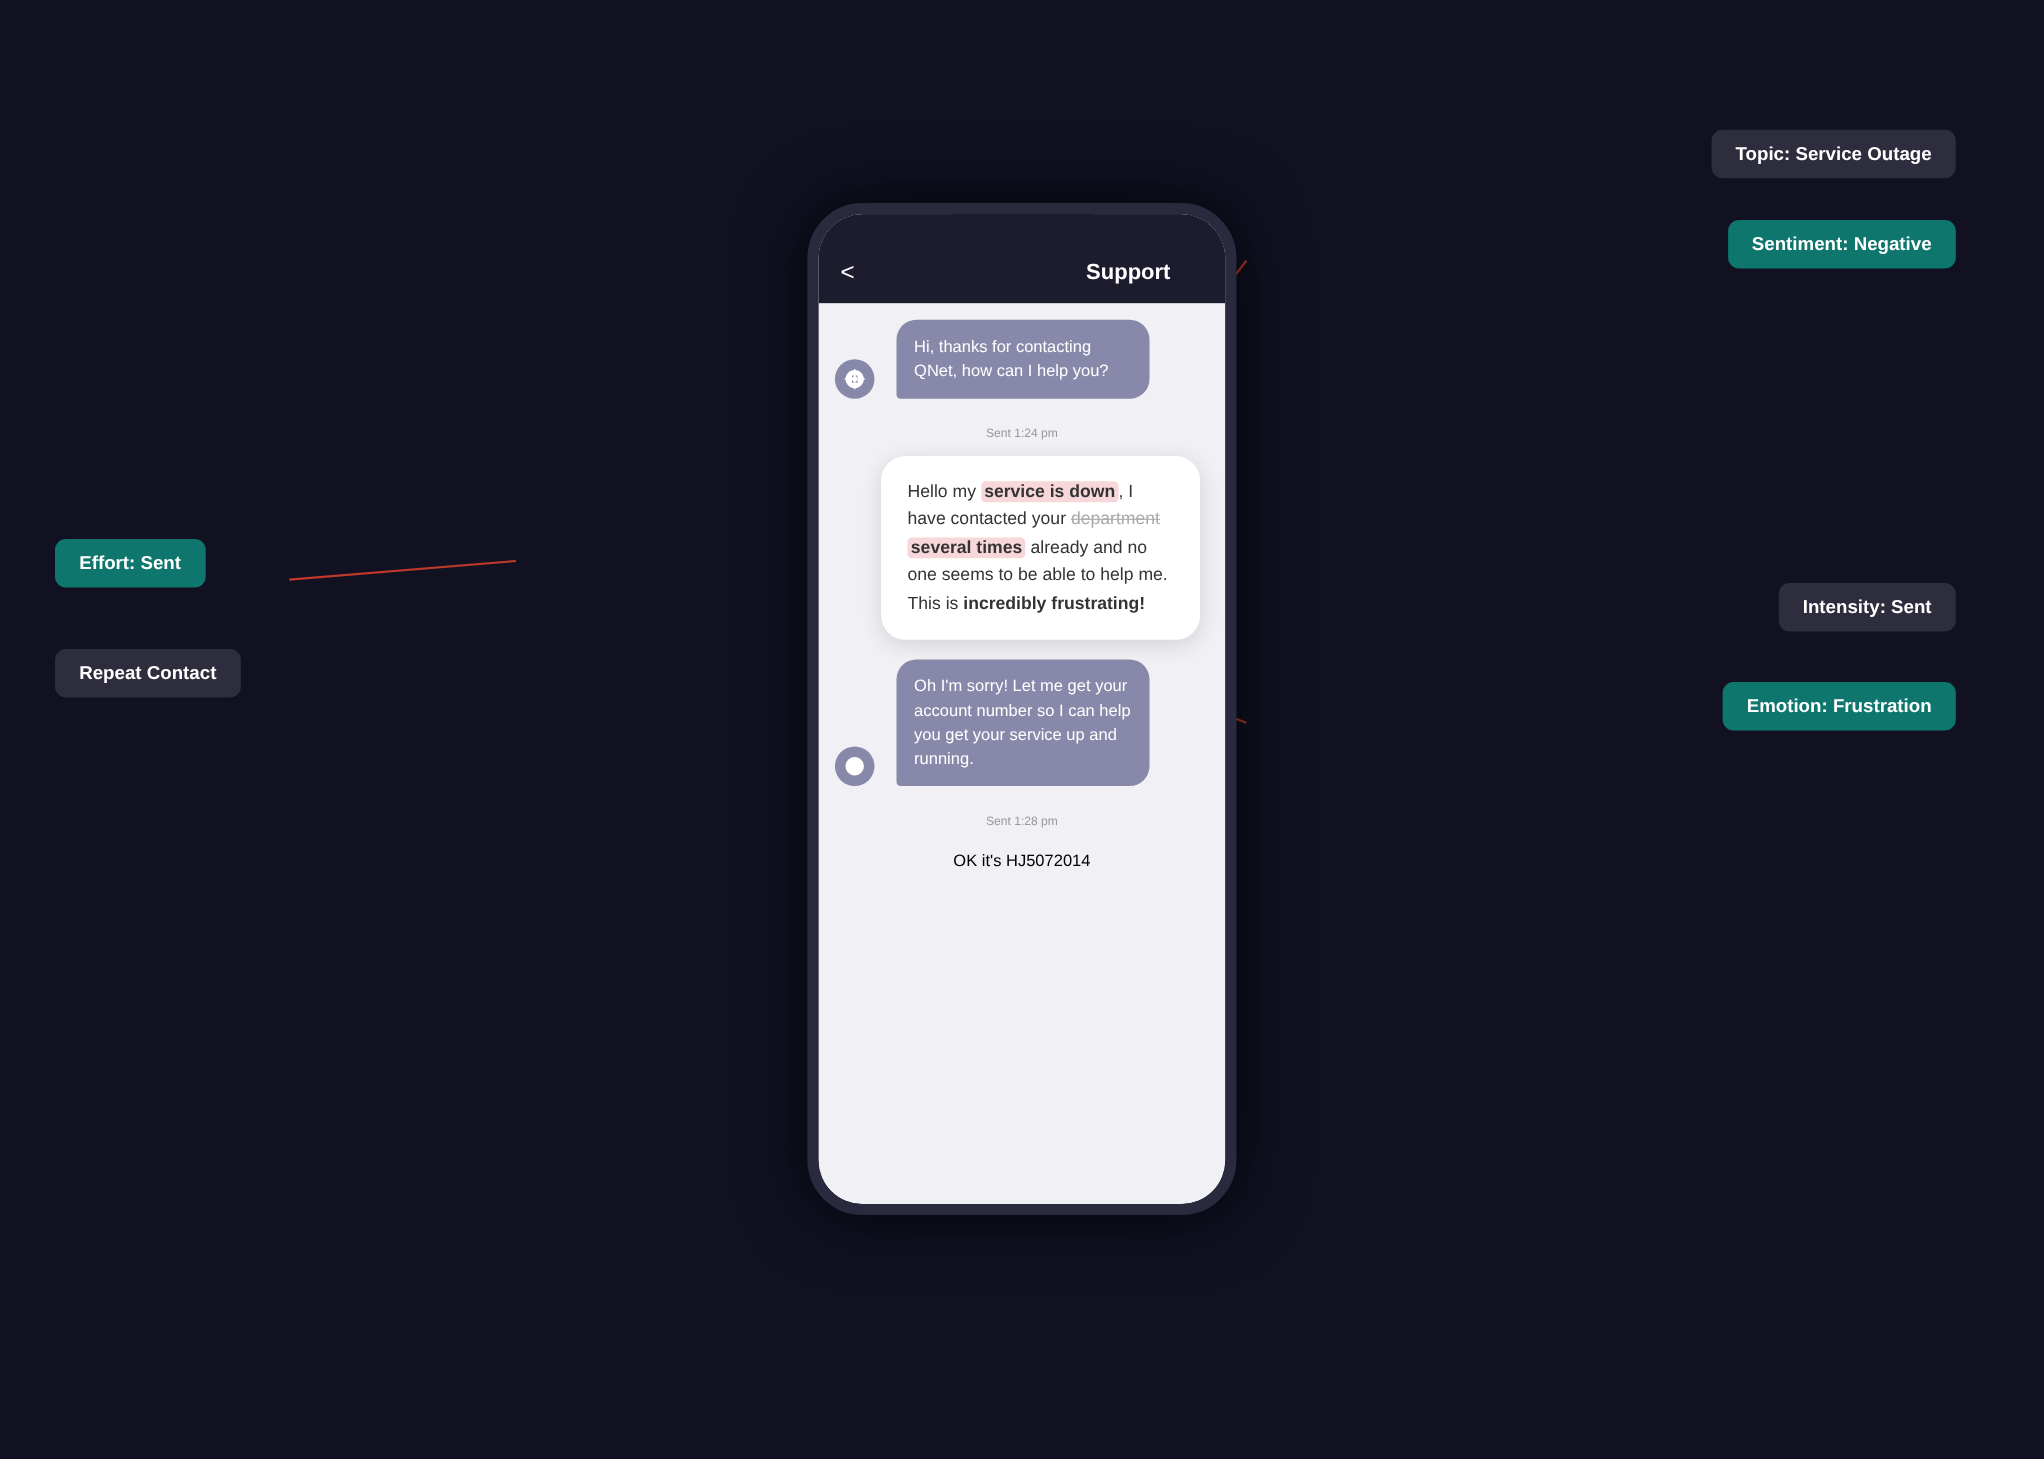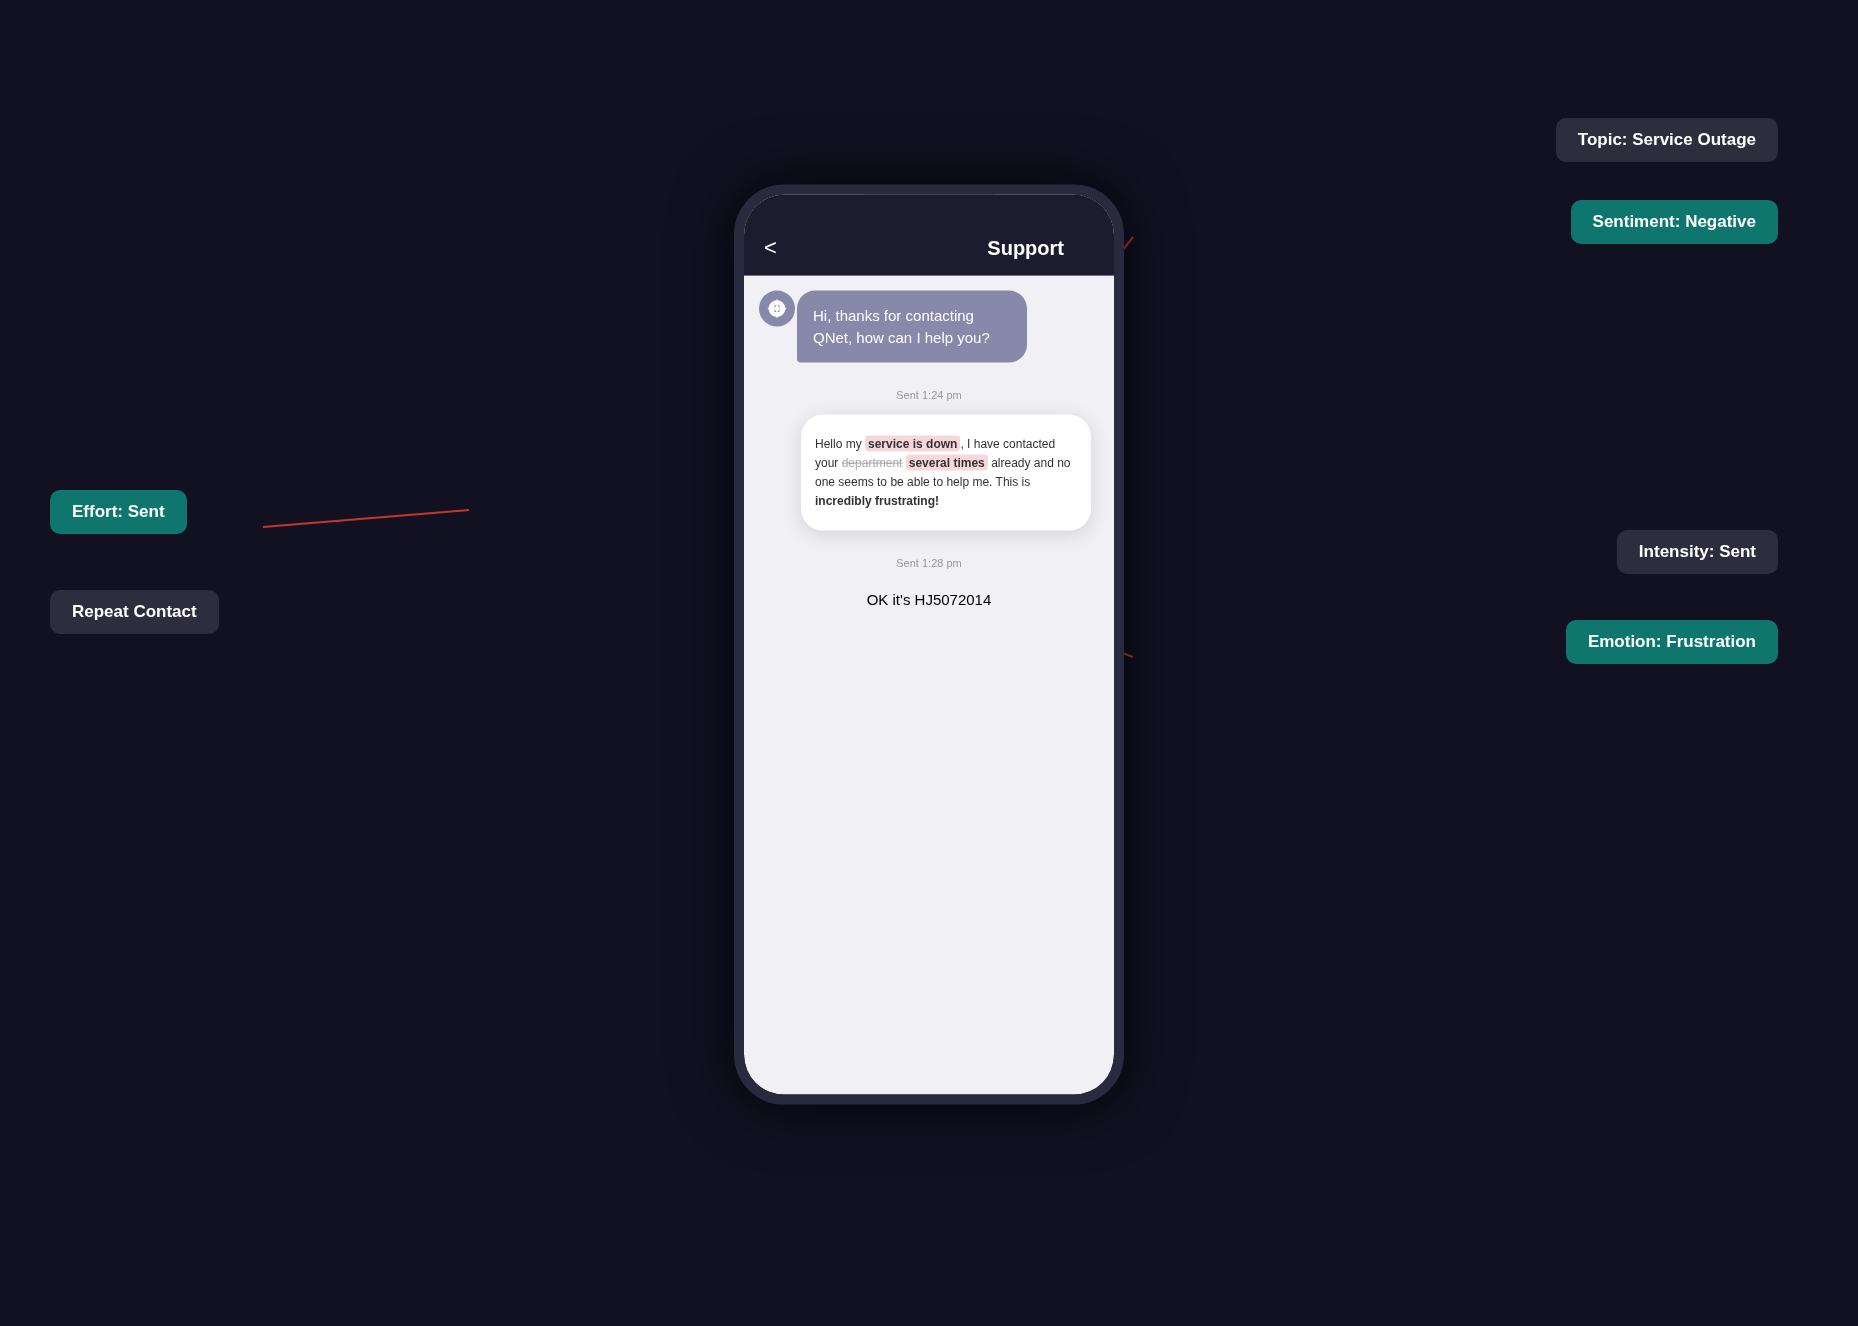--- a/index.html
+++ b/index.html
@@ -110,22 +110,22 @@
 
     .bot-icon svg {
       width: 20px;
       height: 20px;
       fill: white;
     }
 
     
     .msg-row-bot {
       display: flex;
-      align-items: flex-start;
-      gap: 2px;
+      align-items: flex-end;
+      gap: 20px;
     }
 
     
     .bubble-bot {
       background: #8888aa;
       color: white;
       padding: 14px 16px;
       border-radius: 18px 18px 18px 4px;
       font-size: 15px;
       line-height: 1.45;
@@ -137,23 +137,23 @@
       font-size: 11px;
       color: #999;
       text-align: center;
       margin: 16px 0 4px;
     }
 
     
     .bubble-user-card {
       background: #fff;
       color: #333;
-      padding: 20px 14px;
+      padding: 20px 24px;
       border-radius: 22px;
-      font-size: 12px;
+      font-size: 16px;
       line-height: 1.6;
       max-width: 290px;
       margin-left: auto;
       margin-right: 8px;
       box-shadow: 0 4px 20px rgba(0,0,0,0.12);
       position: relative;
     }
 
     .highlight-phrase {
       background: #f8d7da;
@@ -279,20 +279,32 @@
             <span>Hi, thanks for contacting QNet, how can I help you?</span>
           </div>
         </div>
 
         <div class="timestamp">Sent 1:24 pm</div>
 
         <div class="bubble-user-card">
           Hello my <span class="highlight-phrase">service is down</span>, I have contacted your <span class="highlight-strikethrough">department</span> <span class="highlight-phrase">several times</span> already and no one seems to be able to help me. This is <strong>incredibly frustrating!</strong>
         </div>
 
+        <div class="msg-row-bot" style="margin-top:8px">
+          <div class="bot-icon">
+            <svg viewBox="0 0 24 24">
+              <path d="M12 2C6.48 2 2 6.48 2 12s4.48 10 10 10 10-4.48 10-10S17.52 2 12 2z"></path>
+              <path d="M8 10h8M8 14h5" stroke="white" stroke-width="2" fill="none" stroke-linecap="round"></path>
+              <circle cx="12" cy="8" r="2" fill="white"></circle>
+            </svg>
+          </div>
+          <div class="bubble-bot">
+            <span>Oh I'm sorry! Let me get your account number so I can help you get your service up and running.</span>
+          </div>
+        </div>
 
         <div class="timestamp">Sent 1:28 pm</div>
 
         <div class="bottom-user-text">OK it's HJ5072014</div>
 
       </div>
     </div>
   </div>
 
   <div class="badge badge-dark badge-topic">

